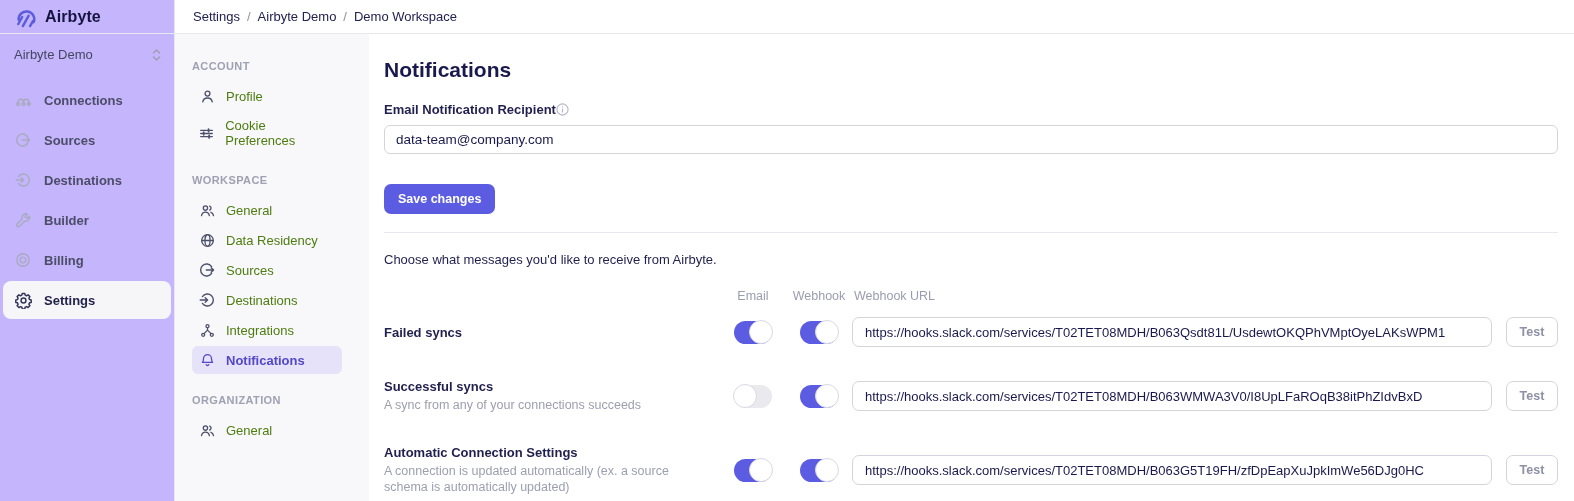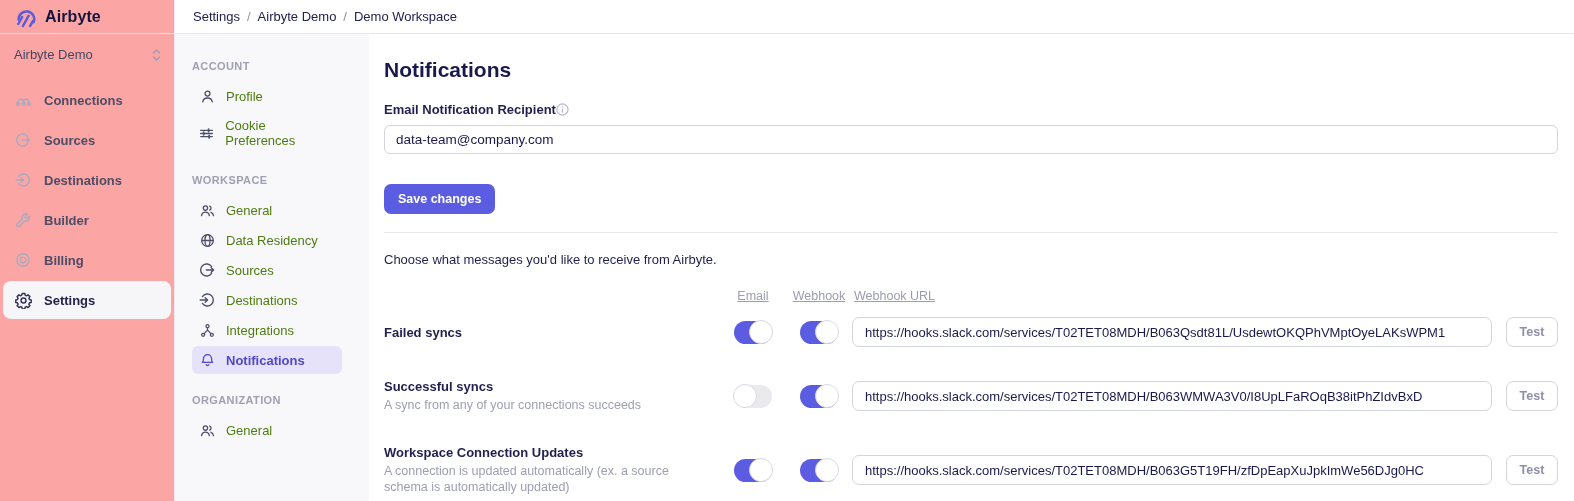--- a/index.html
+++ b/index.html
@@ -13,21 +13,21 @@
     --side-text:#4c4d66;
     --icon-gray:#a9aabe;
     --subnav-bg:#f8f8fa;
   }
   *{box-sizing:border-box;margin:0;padding:0}
   html,body{width:1574px;height:501px;overflow:hidden;background:#fff;
     font-family:"Liberation Sans",sans-serif;color:var(--navy);}
   .app{display:flex;width:100%;height:100%;}
 
   
-  .sidebar{width:175px;flex:0 0 175px;border-right:1px solid var(--border);display:flex;flex-direction:column;background:#fca5a5;}
+  .sidebar{width:175px;flex:0 0 175px;border-right:1px solid var(--border);display:flex;flex-direction:column;background:#c4b5fd;}
   .logo-row{height:34px;display:flex;align-items:center;gap:7px;padding:0 14px;border-bottom:1px solid var(--border);}
   .logo-row svg{flex:0 0 auto}
   .brand{font-size:16px;font-weight:700;letter-spacing:.1px;color:#151440;}
   .ws-select{display:flex;align-items:center;justify-content:space-between;padding:13px 12px 13px 14px;cursor:pointer;}
   .ws-select .ws-label{font-size:13px;color:#454661;}
   .ws-select svg{color:#9röm}
   .nav{display:flex;flex-direction:column;padding:6px 3px 0 3px;gap:2px;}
   .nav-item{display:flex;align-items:center;gap:12px;padding:10px 11px;border-radius:8px;cursor:pointer;}
   .nav-item .icon{width:18px;height:18px;display:flex;align-items:center;justify-content:center;color:var(--icon-gray);}
   .nav-item .label{font-size:13px;font-weight:600;color:var(--side-text);}
@@ -63,21 +63,21 @@
   .info-icon{color:#b4b5c6;display:flex;cursor:pointer;}
   .text-input{margin-top:8px;width:100%;height:29px;border:1px solid var(--input-border);border-radius:6px;
     padding:0 11px;font-size:13.5px;font-family:"Liberation Sans",sans-serif;color:var(--navy);outline:none;background:#fff;}
   .save-btn{margin-top:30px;background:var(--accent);color:#fff;border:none;border-radius:7px;
     padding:8px 14px;font-size:12.5px;font-weight:600;font-family:"Liberation Sans",sans-serif;cursor:pointer;}
   .divider{border:none;border-top:1px solid var(--border);margin-top:18px;}
   .intro{margin-top:19px;font-size:13px;color:#201f4e;}
 
   .grid{display:grid;grid-template-columns:336px 66px 66px minmax(0,1fr) 66px;align-items:center;}
   .grid-head{margin-top:22px;margin-bottom:14px;}
-  .grid-head .h{font-size:12.5px;color:var(--gray-text);text-decoration:underline;}
+  .grid-head .h{font-size:12.5px;color:var(--gray-text);}
   .h-center{text-align:center;}
   .rows{display:flex;flex-direction:column;gap:32px;}
   .row-title{font-size:13px;color:#201f4e;font-weight:bold;}
   .row-desc{font-size:12.5px;color:#9d9eb0;line-height:16px;margin-top:3px;padding-right:30px;}
 
   .toggle{width:38px;height:23px;border-radius:12px;border:none;position:relative;cursor:pointer;justify-self:center;padding:0;}
   .toggle.on{background:var(--accent);}
   .toggle.off{background:#e9e9ee;}
   .toggle .knob{position:absolute;top:-0.5px;width:24px;height:24px;border-radius:50%;background:#fff;border:1px solid #d9d9e3;}
   .toggle.on .knob{right:-1px;}
@@ -337,21 +337,21 @@
                 <span class="knob"></span>
               </button>
               <button class="toggle on" aria-checked="true">
                 <span class="knob"></span>
               </button>
               <input class="url-input" type="text" value="https://hooks.slack.com/services/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" style="">
               <button class="test-btn">Test</button>
             </div>
             <div class="grid">
               <div>
-                <div class="row-title">Workspace Connection Updates</div>
+                <div class="row-title">Automatic Connection Settings</div>
                 <div class="row-desc">A connection is updated automatically (ex. a source schema is automatically updated)</div>
               </div>
               <button class="toggle on" aria-checked="true">
                 <span class="knob"></span>
               </button>
               <button class="toggle on" aria-checked="true">
                 <span class="knob"></span>
               </button>
               <input class="url-input" type="text" value="https://hooks.slack.com/services/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" style="">
               <button class="test-btn">Test</button>

